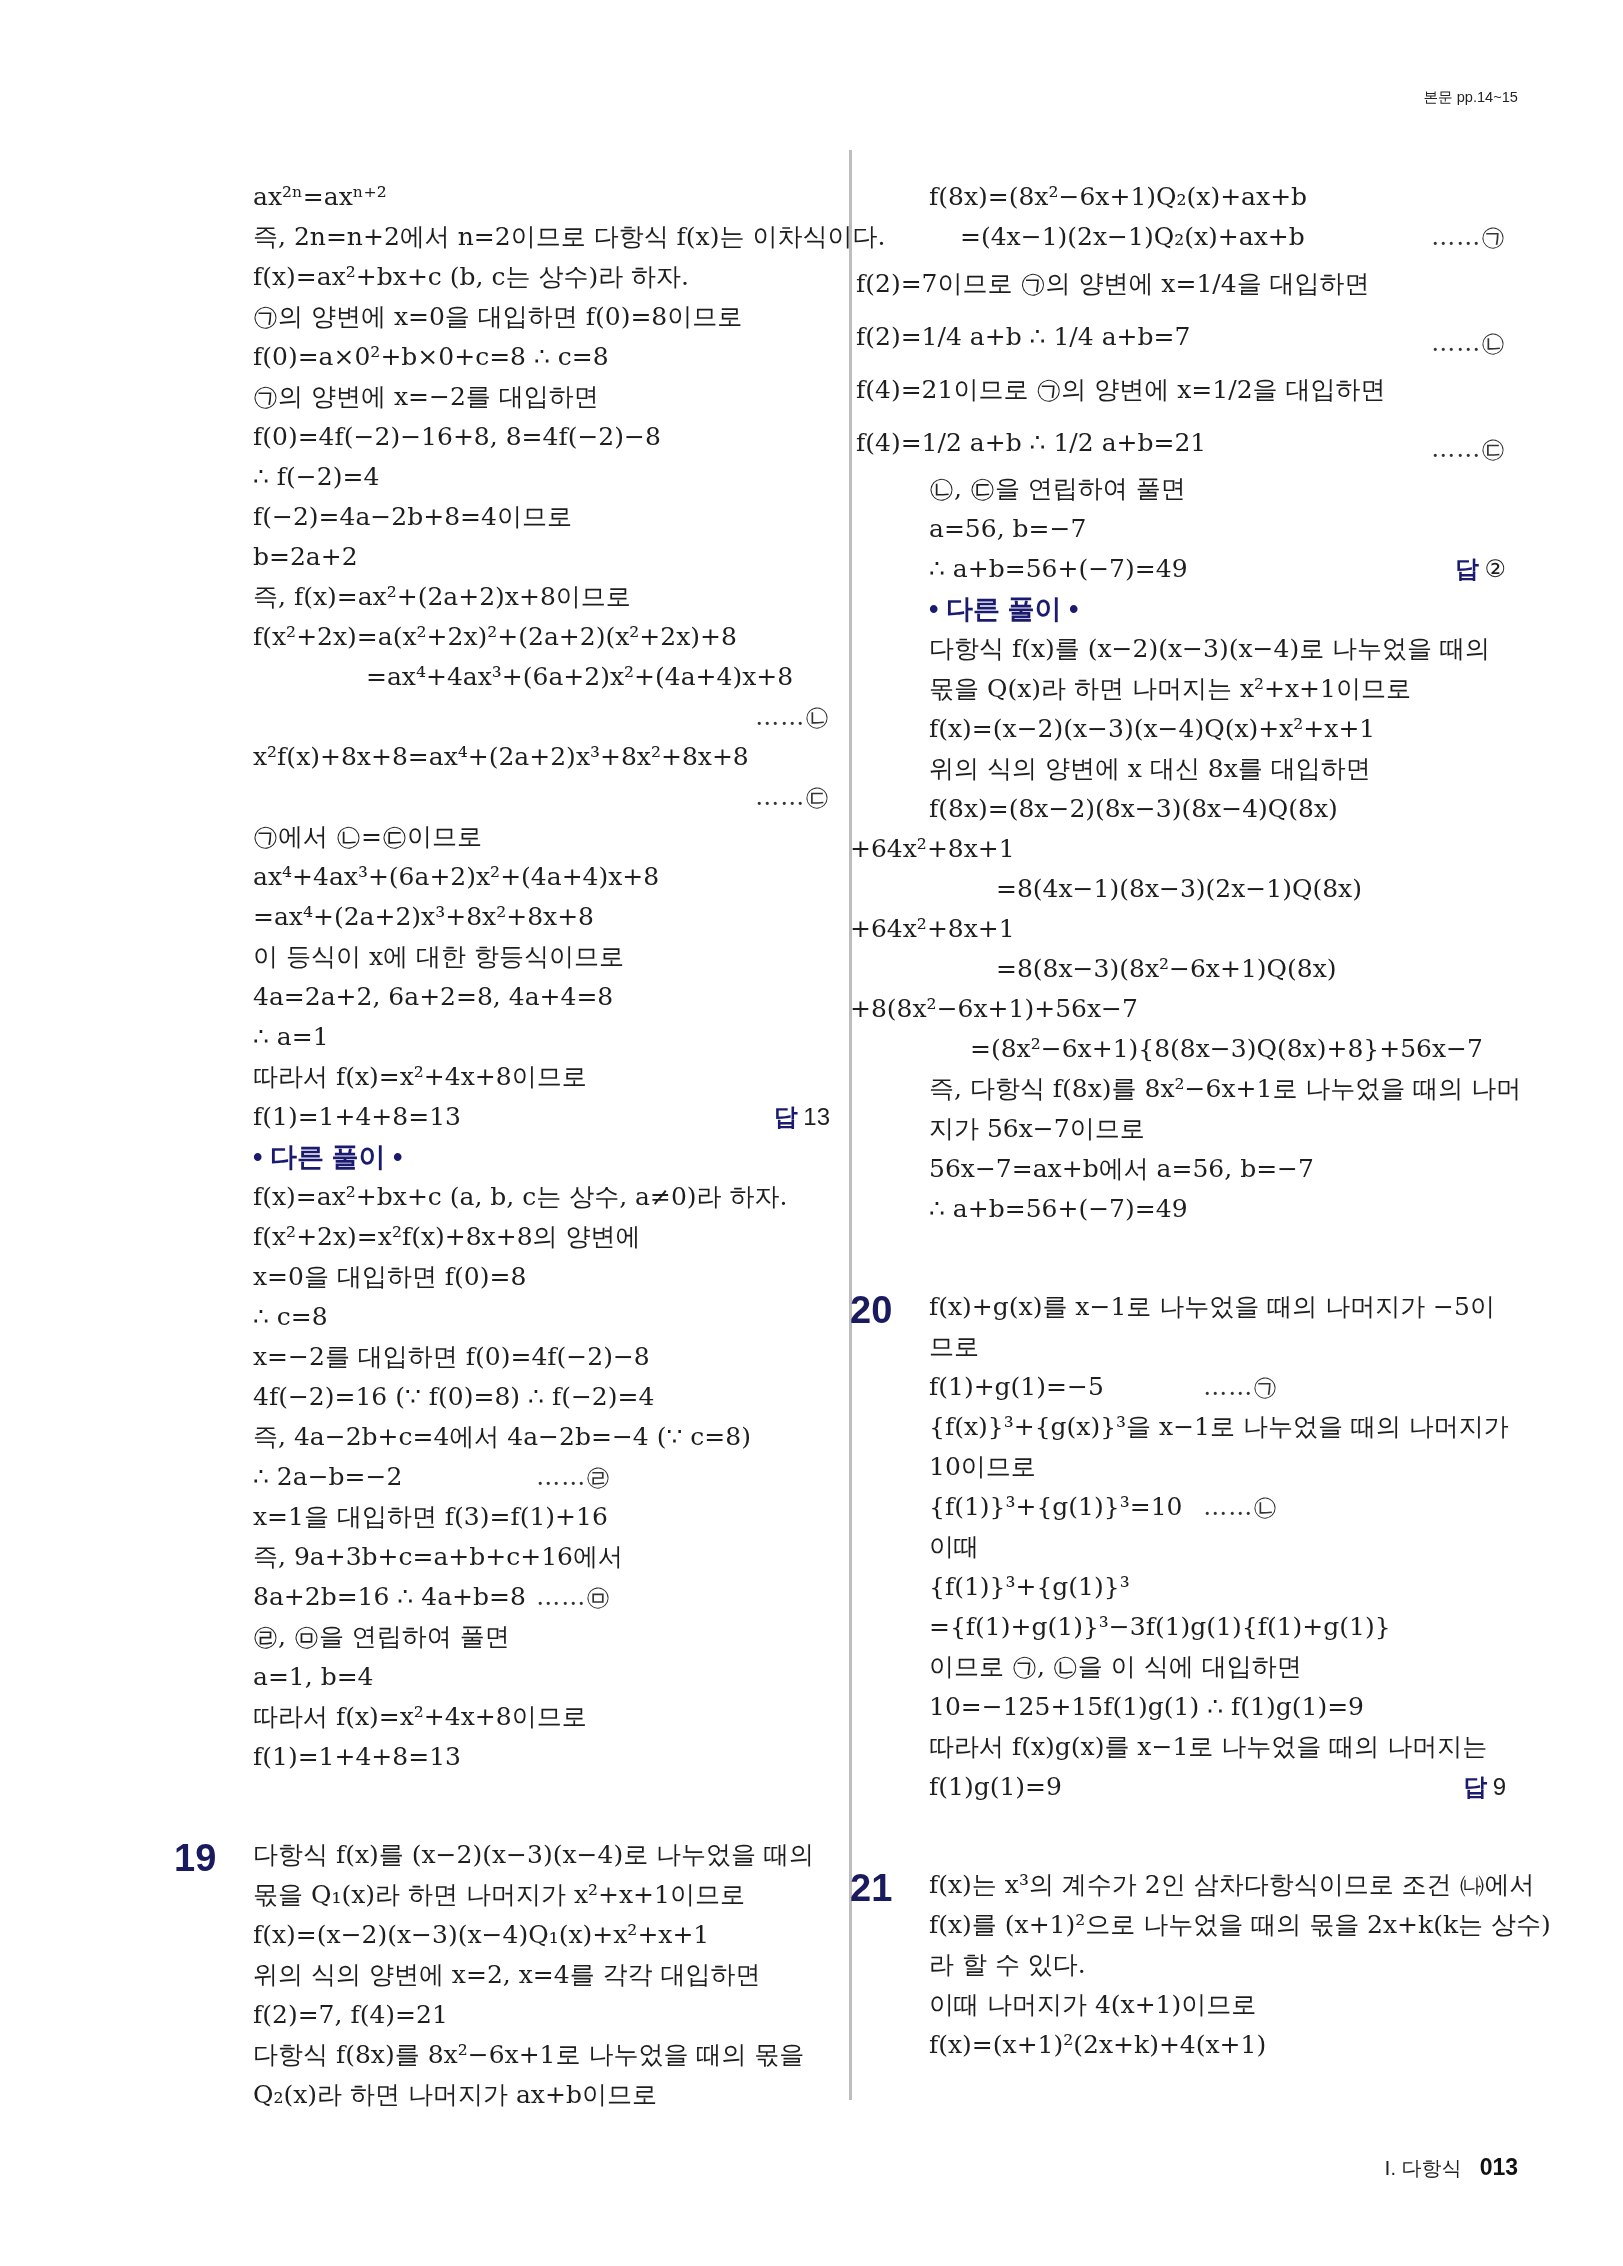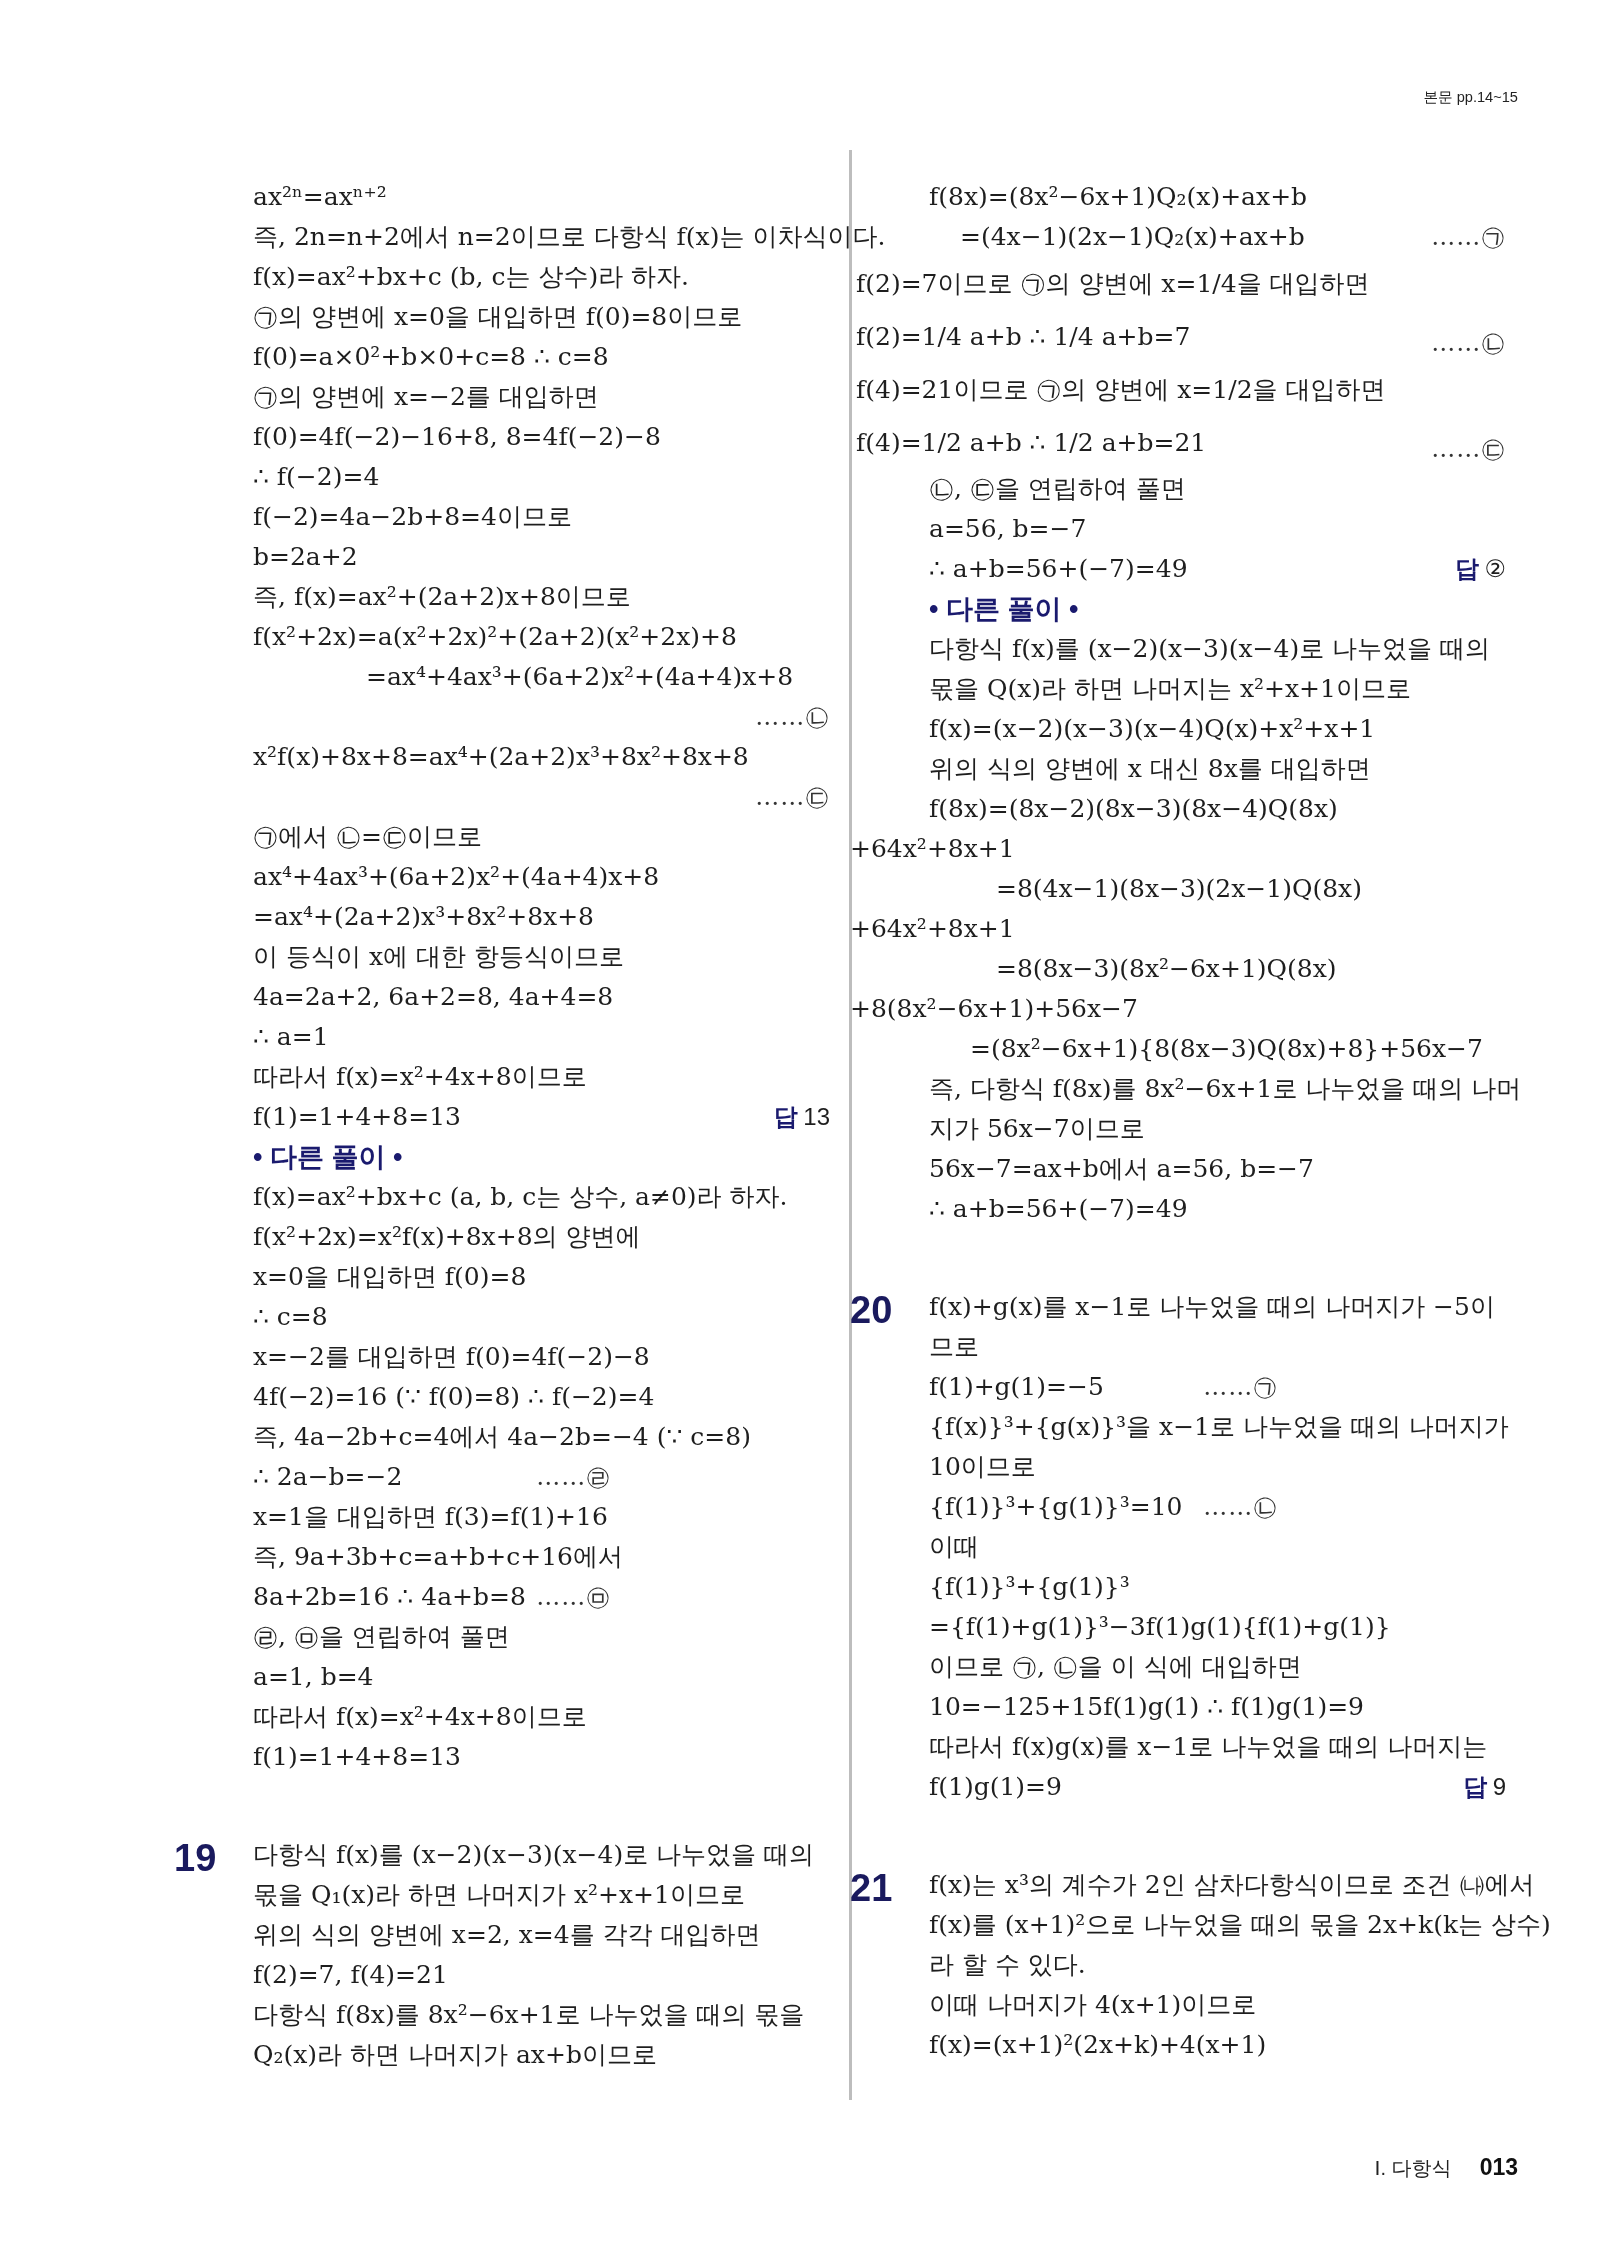--- a/index.html
+++ b/index.html
@@ -46,21 +46,21 @@
   }
   .problem-num {
     position: absolute; left: 0; top: 0;
     font-family: "Liberation Sans", "DejaVu Sans", sans-serif;
     font-weight: bold; font-size: 38px; color: #1a1a5e; line-height: 46px;
   }
   .spacer-lg { height: 58px; }
   .footer {
     position: absolute; bottom: 84px; right: 106px;
     font-family: "Liberation Sans", "DejaVu Sans", sans-serif;
-    display: flex; align-items: baseline; gap: 28px;
+    display: flex; align-items: baseline; gap: 18px;
   }
   .footer .chapter { font-size: 20px; color: #222; }
   .footer .pagenum { font-size: 23px; font-weight: bold; color: #111; }
 </style>
 </head>
 <body>
 
 <div class="header-ref">본문 pp.14~15</div>
 <div class="divider"></div>
 
@@ -122,20 +122,21 @@
   <div class="line indent">a=1, b=4</div>
   <div class="line indent">따라서 f(x)=x²+4x+8이므로</div>
   <div class="line indent">f(1)=1+4+8=13</div>
 
   <div class="spacer-lg"></div>
 
   <div style="position:relative">
     <div class="problem-num">19</div>
     <div class="line indent">다항식 f(x)를 (x−2)(x−3)(x−4)로 나누었을 때의</div>
     <div class="line indent">몫을 Q₁(x)라 하면 나머지가 x²+x+1이므로</div>
+    <div class="line indent">f(x)=(x−2)(x−3)(x−4)Q₁(x)+x²+x+1</div>
     <div class="line indent">위의 식의 양변에 x=2, x=4를 각각 대입하면</div>
     <div class="line indent">f(2)=7, f(4)=21</div>
     <div class="line indent">다항식 f(8x)를 8x²−6x+1로 나누었을 때의 몫을</div>
     <div class="line indent">Q₂(x)라 하면 나머지가 ax+b이므로</div>
   </div>
 </div>
 
 <div class="col right">
   <div class="line indent">f(8x)=(8x²−6x+1)Q₂(x)+ax+b</div>
   <div class="line indent3" style="padding-left:110px">

